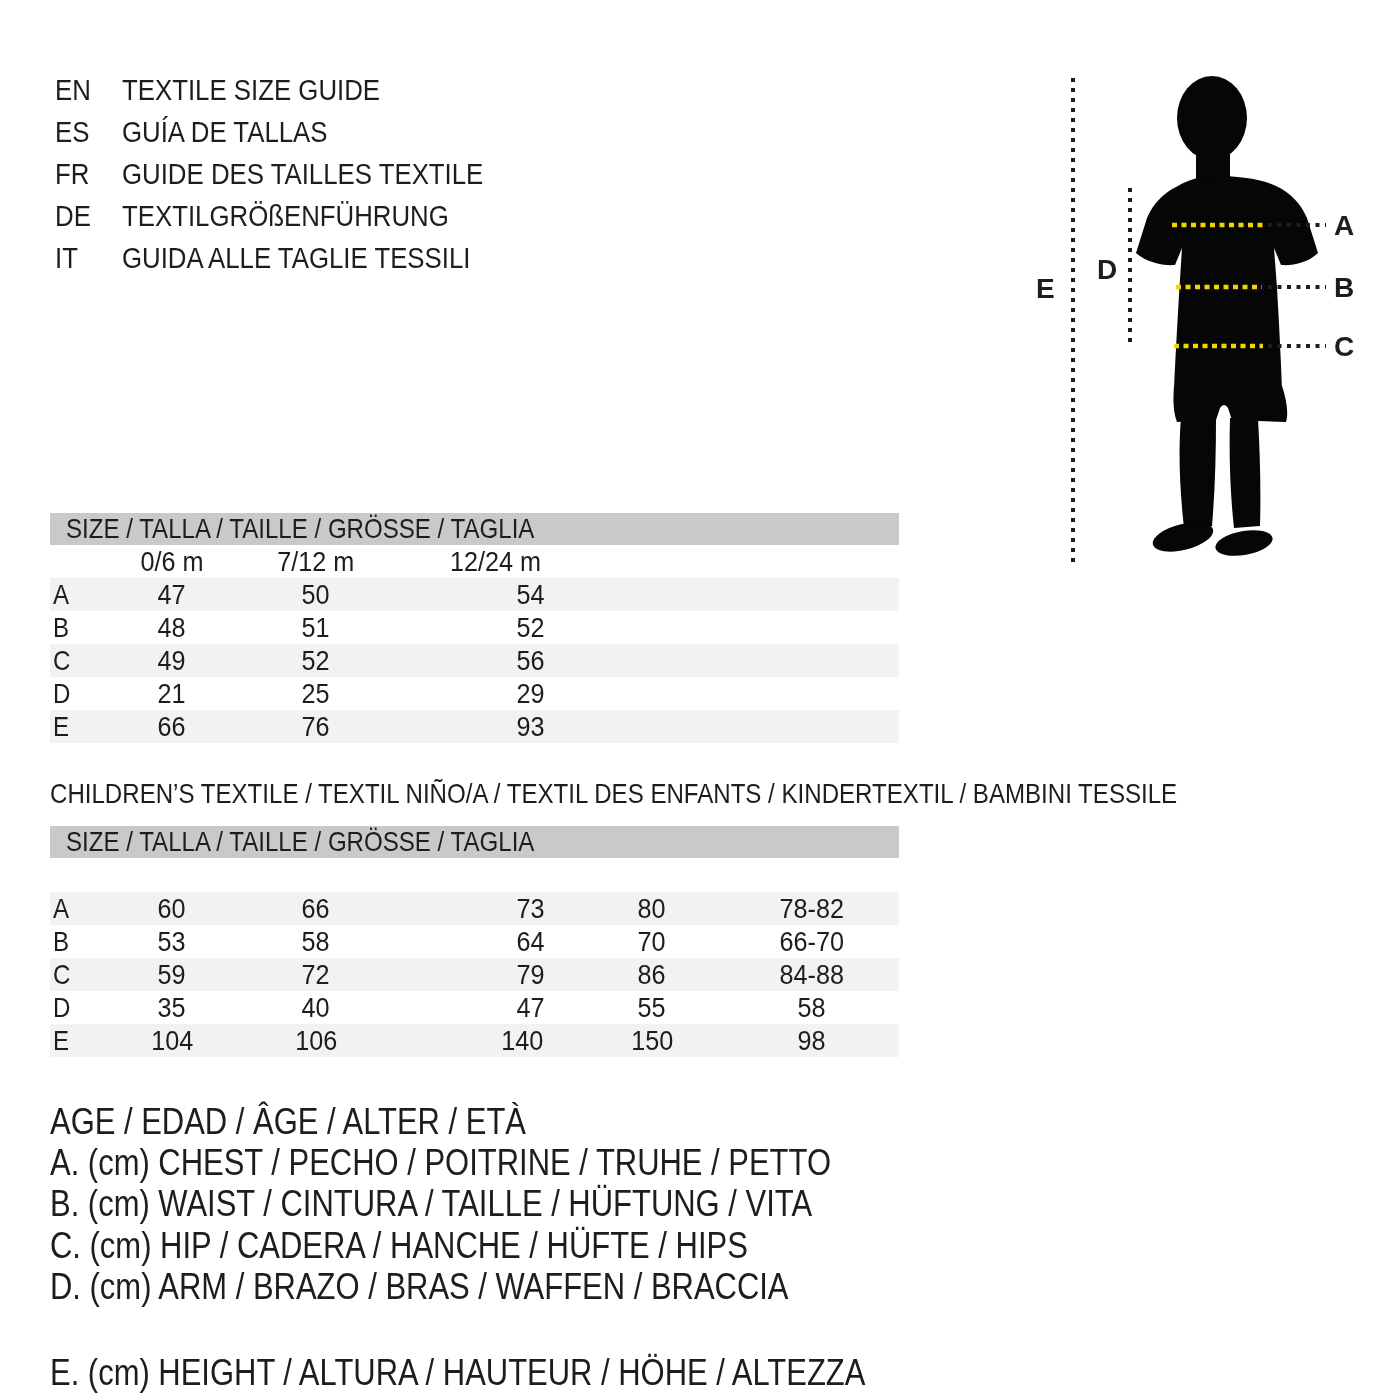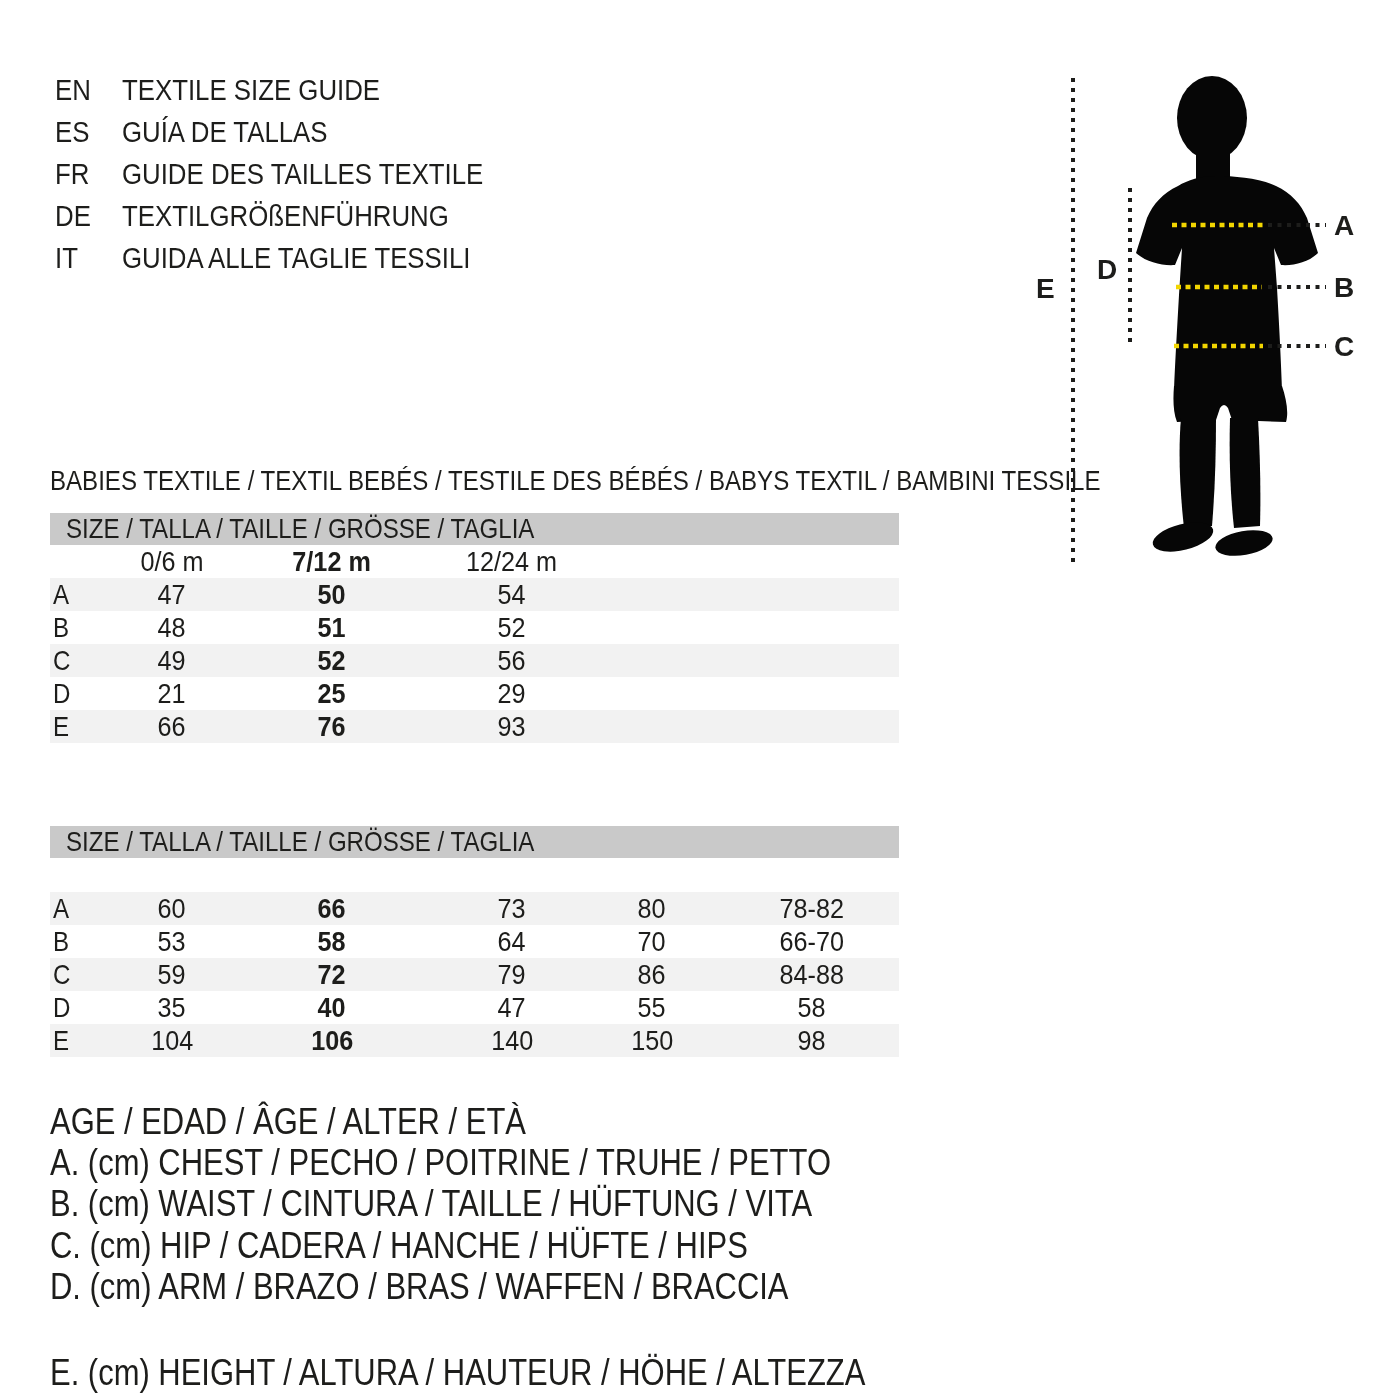--- a/index.html
+++ b/index.html
@@ -17,21 +17,21 @@
   
   .section-title{position:absolute;left:50px;font-size:28px;line-height:30px;}
 
   
   .size-bar{position:absolute;left:50px;width:849px;height:32px;background:#c9c9c9;}
   .size-bar span{position:absolute;left:8px;top:0;height:32px;line-height:32px;font-size:28px;}
   .t-row{position:absolute;left:50px;width:849px;height:33px;line-height:33px;font-size:28px;}
   .t-row.stripe{background:#f2f2f2;}
   .t-label{position:absolute;left:3px;}
   .t-cell{position:absolute;width:140px;text-align:center;}
-  .c0{left:52px;text-align:center;} .c1{left:212px;font-weight:bold;} .c2{left:392px;} .c3{left:532px;} .c4{left:692px;}
+  .c0{left:52px;text-align:center;} .c1{left:196px;} .c2{left:356px;text-align:right;} .c3{left:532px;} .c4{left:692px;}
 
   
   .legend-line{position:absolute;left:50px;font-size:36px;line-height:30px;}
 
   
   .dotv{stroke:#1d1d1b;stroke-width:4;stroke-dasharray:4 6;}
   .dashy{stroke:#f2d600;stroke-width:4.5;stroke-dasharray:5 4.5;}
   .dashk{stroke:#1d1d1b;stroke-width:4;stroke-dasharray:4 5.5;}
   .lbl{font-family:"Liberation Sans","DejaVu Sans",sans-serif;font-weight:700;font-size:28px;fill:#1d1d1b;}
 </style>
@@ -92,23 +92,20 @@
       <line class="dashk" x1="248" y1="227" x2="306" y2="227"></line>
       <text class="lbl" x="314" y="237">B</text>
     </g>
     <g>
       <line class="dashy" x1="154" y1="286" x2="243" y2="286"></line>
       <line class="dashk" x1="248" y1="286" x2="306" y2="286"></line>
       <text class="lbl" x="314" y="296">C</text>
     </g>
   </svg>
 
-  <div class="section-title" style="top:466px">
-    <span class="cond">BABIES TEXTILE / TEXTIL BEBÉS / TESTILE DES BÉBÉS / BABYS TEXTIL / BAMBINI TESSILE</span>
-  </div>
   <div class="size-bar" style="top:513px">
     <span>
         <span class="cond">SIZE / TALLA / TAILLE / GRÖSSE / TAGLIA</span>
       </span>
   </div>
   <div class="t-row" style="top:545px">
     <span class="t-cell c0"><span class="condc">0/6 m</span></span>
     <span class="t-cell c1"><span class="condc">7/12 m</span></span>
     <span class="t-cell c2"><span class="condc">12/24 m</span></span>
   </div>
@@ -136,20 +133,23 @@
     <span class="t-cell c1"><span class="condc">25</span></span>
     <span class="t-cell c2"><span class="condc">29</span></span>
   </div>
   <div class="t-row stripe" style="top:710px">
     <span class="t-label"><span class="cond">E</span></span>
     <span class="t-cell c0"><span class="condc">66</span></span>
     <span class="t-cell c1"><span class="condc">76</span></span>
     <span class="t-cell c2"><span class="condc">93</span></span>
   </div>
 
+  <div class="section-title" style="top:779px">
+    <span class="cond">CHILDREN’S TEXTILE / TEXTIL NIÑO/A / TEXTIL DES ENFANTS / KINDERTEXTIL / BAMBINI TESSILE</span>
+  </div>
   <div class="size-bar" style="top:826px">
     <span>
         <span class="cond">SIZE / TALLA / TAILLE / GRÖSSE / TAGLIA</span>
       </span>
   </div>
   <div class="t-row stripe" style="top:892px">
     <span class="t-label"><span class="cond">A</span></span>
     <span class="t-cell c0"><span class="condc">60</span></span>
     <span class="t-cell c1"><span class="condc">66</span></span>
     <span class="t-cell c2"><span class="condc">73</span></span>

